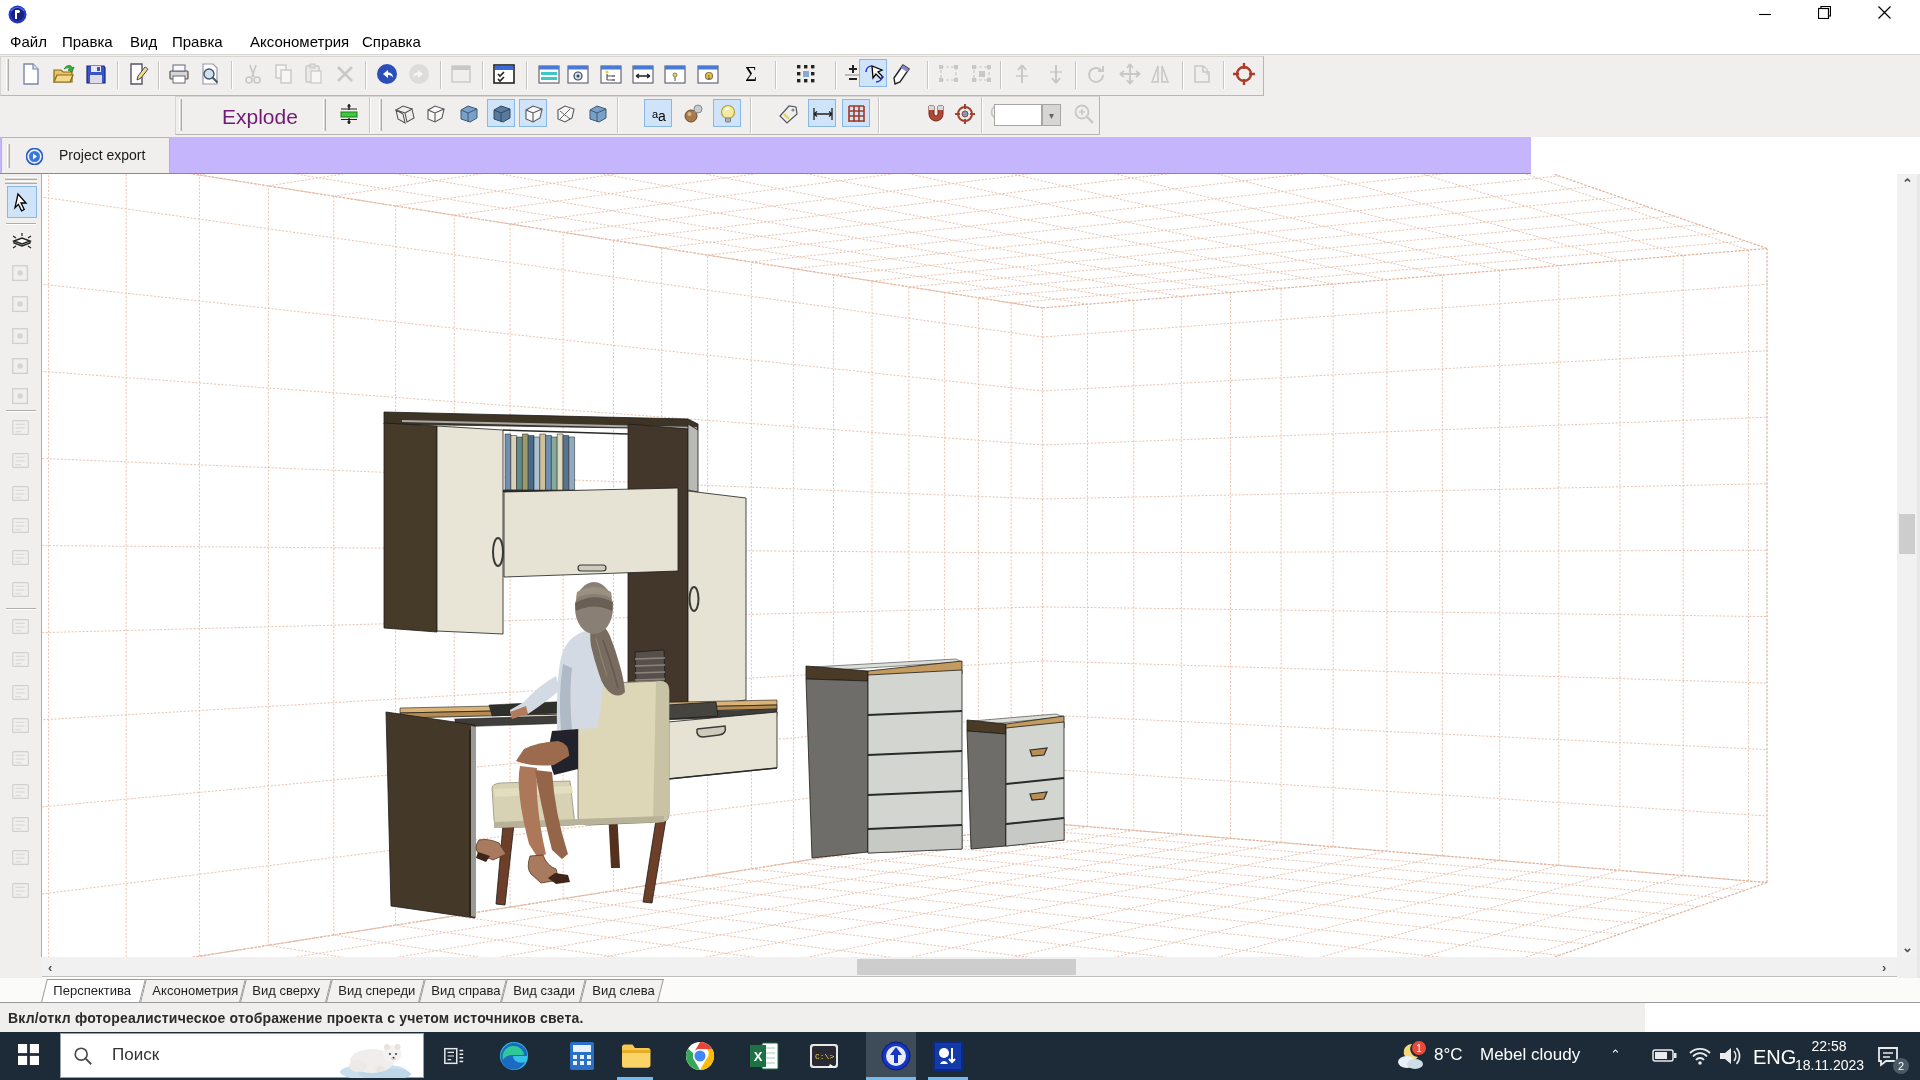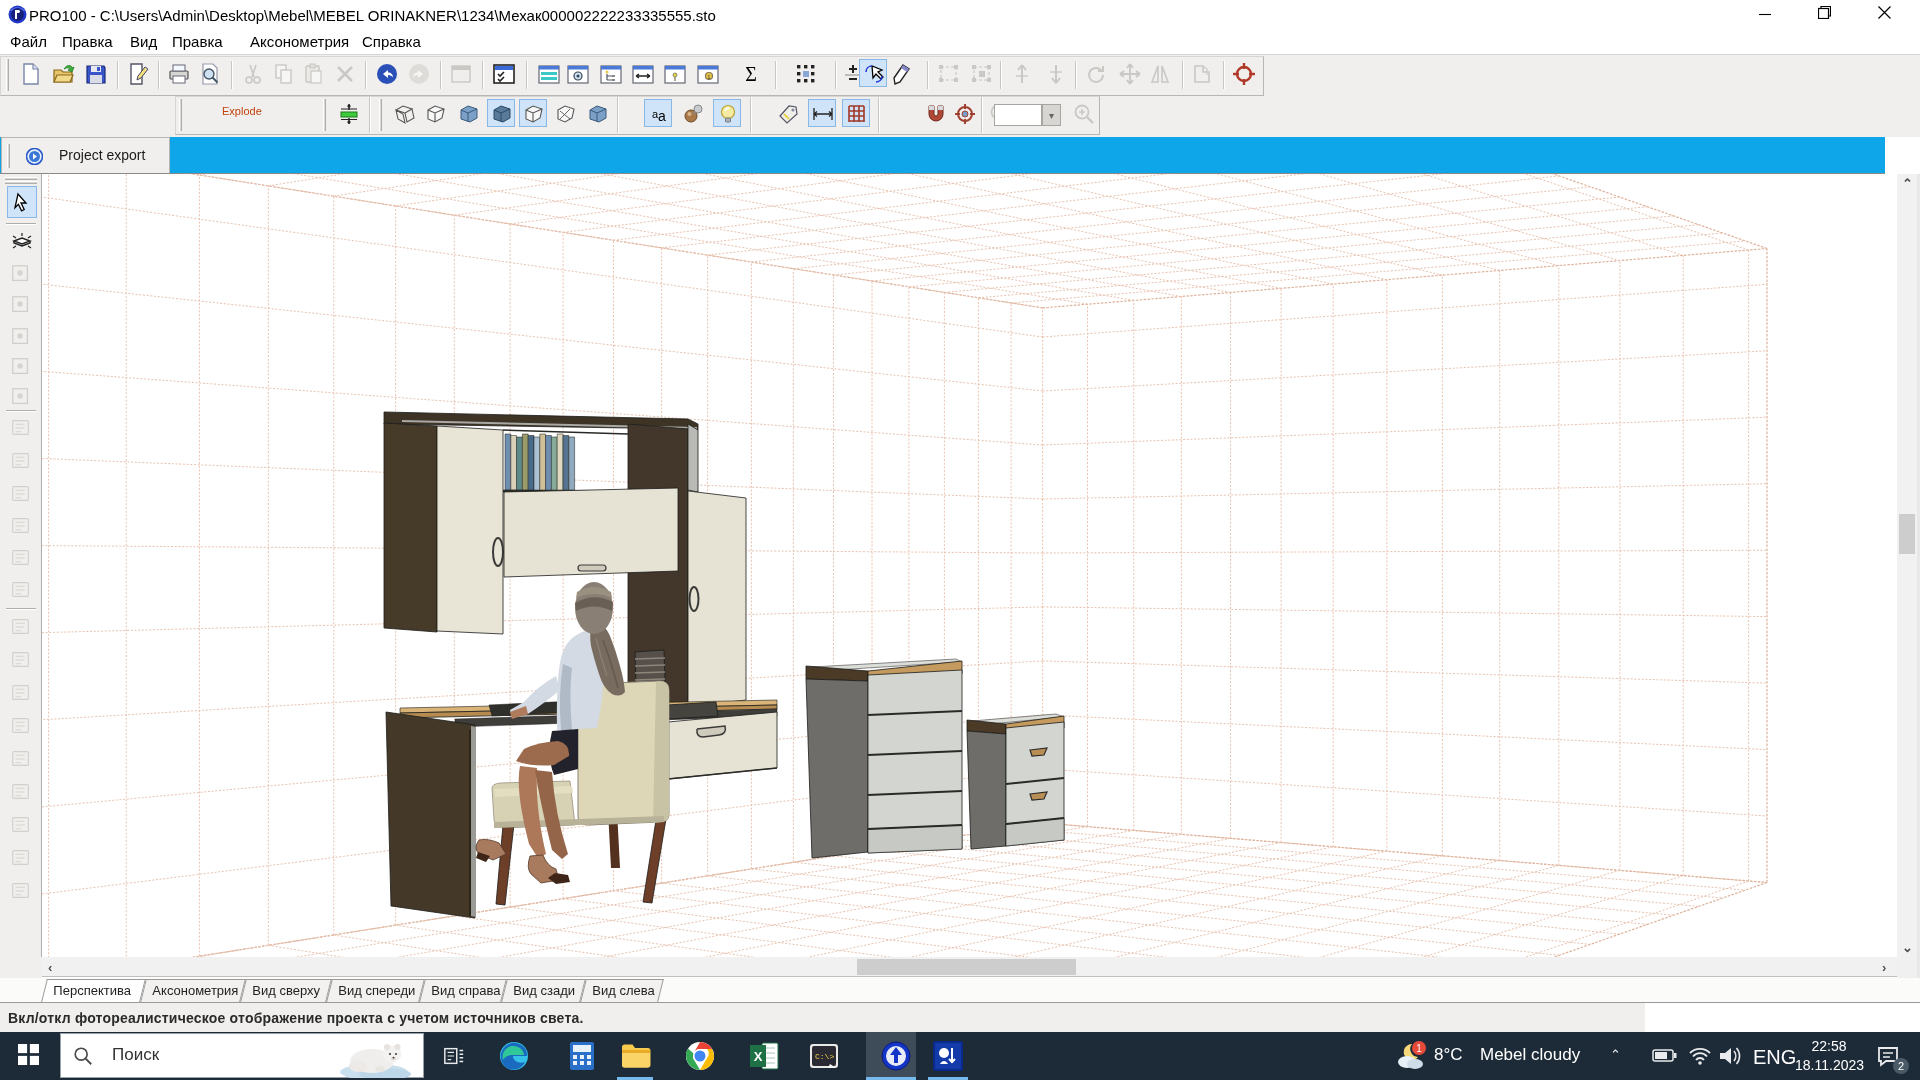--- a/index.html
+++ b/index.html
@@ -6,21 +6,21 @@
 #titlebar{position:absolute;left:0;top:0;width:1920px;height:29px;background:#fff}
 #titlebar .txt{position:absolute;left:29px;top:7px;font-size:15px;color:#000;white-space:pre}
 #menubar{position:absolute;left:0;top:29px;width:1920px;height:25px;background:#fff}
 #menubar span{position:absolute;top:4px;font-size:15px;color:#000}
 #tbdock{position:absolute;left:0;top:54px;width:1920px;height:83px;background:#f0efed;border-top:1px solid #d7d5d2}
 .tbx{position:absolute;background:#f0efed;border:1px solid #d7d5d2;border-right:1px solid #b8b6b2;border-bottom:1px solid #b8b6b2}
 .grip{position:absolute;width:3px;border-left:1px solid #fff;border-right:1px solid #b0aeaa;background:#d8d6d2}
 .vsep{position:absolute;width:2px;border-left:1px solid #c8c6c2;border-right:1px solid #fff}
 .ticon{position:absolute;width:24px;height:24px}
 .selbox{position:absolute;background:#cfe4f8;border:1px solid #88b8e8}
-#tabrow{position:absolute;left:0;top:137px;width:1885px;height:37px;background:#0ea5e9;border-bottom:1px solid #8a8a8a}
+#tabrow{position:absolute;left:0;top:137px;width:1531px;height:37px;background:#c4b5fd;border-bottom:1px solid #8a8a8a}
 #ptab{position:absolute;left:1px;top:0px;width:169px;height:36px;background:#f0efed;border:1px solid #b9b6b2;border-bottom:none}
 #ptab .txt{position:absolute;left:57px;top:9px;font-size:14px;color:#1a1a1a}
 #sidebar{position:absolute;left:0;top:174px;width:42px;height:784px;background:#f0efed;border-right:1px solid #b0aeaa}
 #canvas{position:absolute;left:42px;top:174px;width:1855px;height:783px;background:#fff;overflow:hidden}
 #vscroll{position:absolute;left:1897px;top:174px;width:20px;height:783px;background:#f1f1f1}
 #hscroll{position:absolute;left:42px;top:957px;width:1855px;height:20px;background:#f1f1f1;border-bottom:1px solid #c0beba}
 .sthumb{position:absolute;background:#cdcdcd}
 .sarrow{position:absolute;color:#505050;font-size:13px;font-weight:bold;font-family:"Liberation Sans",sans-serif}
 #corner{position:absolute;left:0;top:957px;width:42px;height:21px;background:#f0efed}
 #rstrip{position:absolute;left:1917px;top:174px;width:3px;height:804px;background:#e8e8e8}
@@ -34,21 +34,20 @@
 .lbl{position:absolute;color:#fff;font-size:15px}
 </style></head>
 <body>
 <div id="titlebar">
 <svg class="abs" style="left:8px;top:5px" width="19" height="19" viewBox="0 0 19 19">
       <circle cx="9.5" cy="9.5" r="9" fill="#2238c8"></circle>
       <path d="M2 6a9 9 0 0 1 15 0z" fill="#4a66e8"></path>
       <path d="M9.5 3a6.5 6.5 0 0 1 0 13 6.5 6.5 0 0 1 0-13z" fill="#18207a"></path>
       <path d="M7 5h3.5c2 0 2 3 0 3H9v6H7z" fill="#fff"></path>
     </svg>
-<div class="txt">PRO100 - C:\Users\Admin\Desktop\Mebel\MEBEL ORINAKNER\1234\Мехак000002222233335555.sto</div>
 <svg class="abs" style="left:1759px;top:8px" width="13" height="13" viewBox="0 0 13 13">
       <path d="M0 6.5h12" stroke="#000" stroke-width="1.1"></path>
     </svg>
 <svg class="abs" style="left:1818px;top:6px" width="13" height="13" viewBox="0 0 13 13">
       <rect x="0.5" y="2.5" width="10" height="10" fill="#fff" stroke="#000" stroke-width="1.2"></rect>
       <path d="M3 2.5V0.5h9.5V10h-2" fill="none" stroke="#000" stroke-width="1.2"></path>
     </svg>
 <svg class="abs" style="left:1878px;top:6px" width="13" height="13" viewBox="0 0 13 13">
       <path d="M0.5 0.5l12 12M12.5 0.5l-12 12" stroke="#000" stroke-width="1.2"></path>
     </svg>
@@ -252,21 +251,21 @@
       <path d="M14 4l4 3v6" stroke="#9b9995" stroke-width="1.2" fill="none"></path>
     </svg></div>
 <div class="vsep" style="left:1223px;top:61px;height:28px"></div>
 <div class="ticon" style="left:1232px;top:62px;"><svg width="24" height="24" viewBox="0 0 24 24">
       <circle cx="12" cy="12" r="7" fill="none" stroke="#b03a2a" stroke-width="2.4"></circle>
       <g stroke="#b03a2a" stroke-width="2.4">
         <path d="M12 1v6M12 17v6M1 12h6M17 12h6"></path>
       </g>
     </svg></div>
 <div class="grip" style="left:179px;top:99px;height:32px"></div>
-<div class="abs" style="left:222px;top:105px;width:100px;font-size:11px;color:#c2410c">Explode</div>
+<div class="abs" style="left:222px;top:105px;width:100px;font-size:21px;color:#701a75">Explode</div>
 <div class="grip" style="left:323px;top:99px;height:32px"></div>
 <div class="ticon" style="left:337px;top:102px;"><svg width="24" height="24" viewBox="0 0 24 24">
       <rect x="4" y="10" width="16" height="5" fill="#3ecc3e" stroke="#1a7a1a"></rect>
       <path d="M12 2v6M12 16v6" stroke="#222" stroke-width="1.4"></path>
       <circle cx="12" cy="4" r="1.6" fill="#222"></circle>
       <circle cx="12" cy="20" r="1.6" fill="#222"></circle>
       <path d="M4 7h16M4 17.5h16" stroke="#222" stroke-width="1"></path>
     </svg></div>
 <div class="vsep" style="left:369px;top:97px;height:36px"></div>
 <div class="grip" style="left:379px;top:99px;height:32px"></div>

